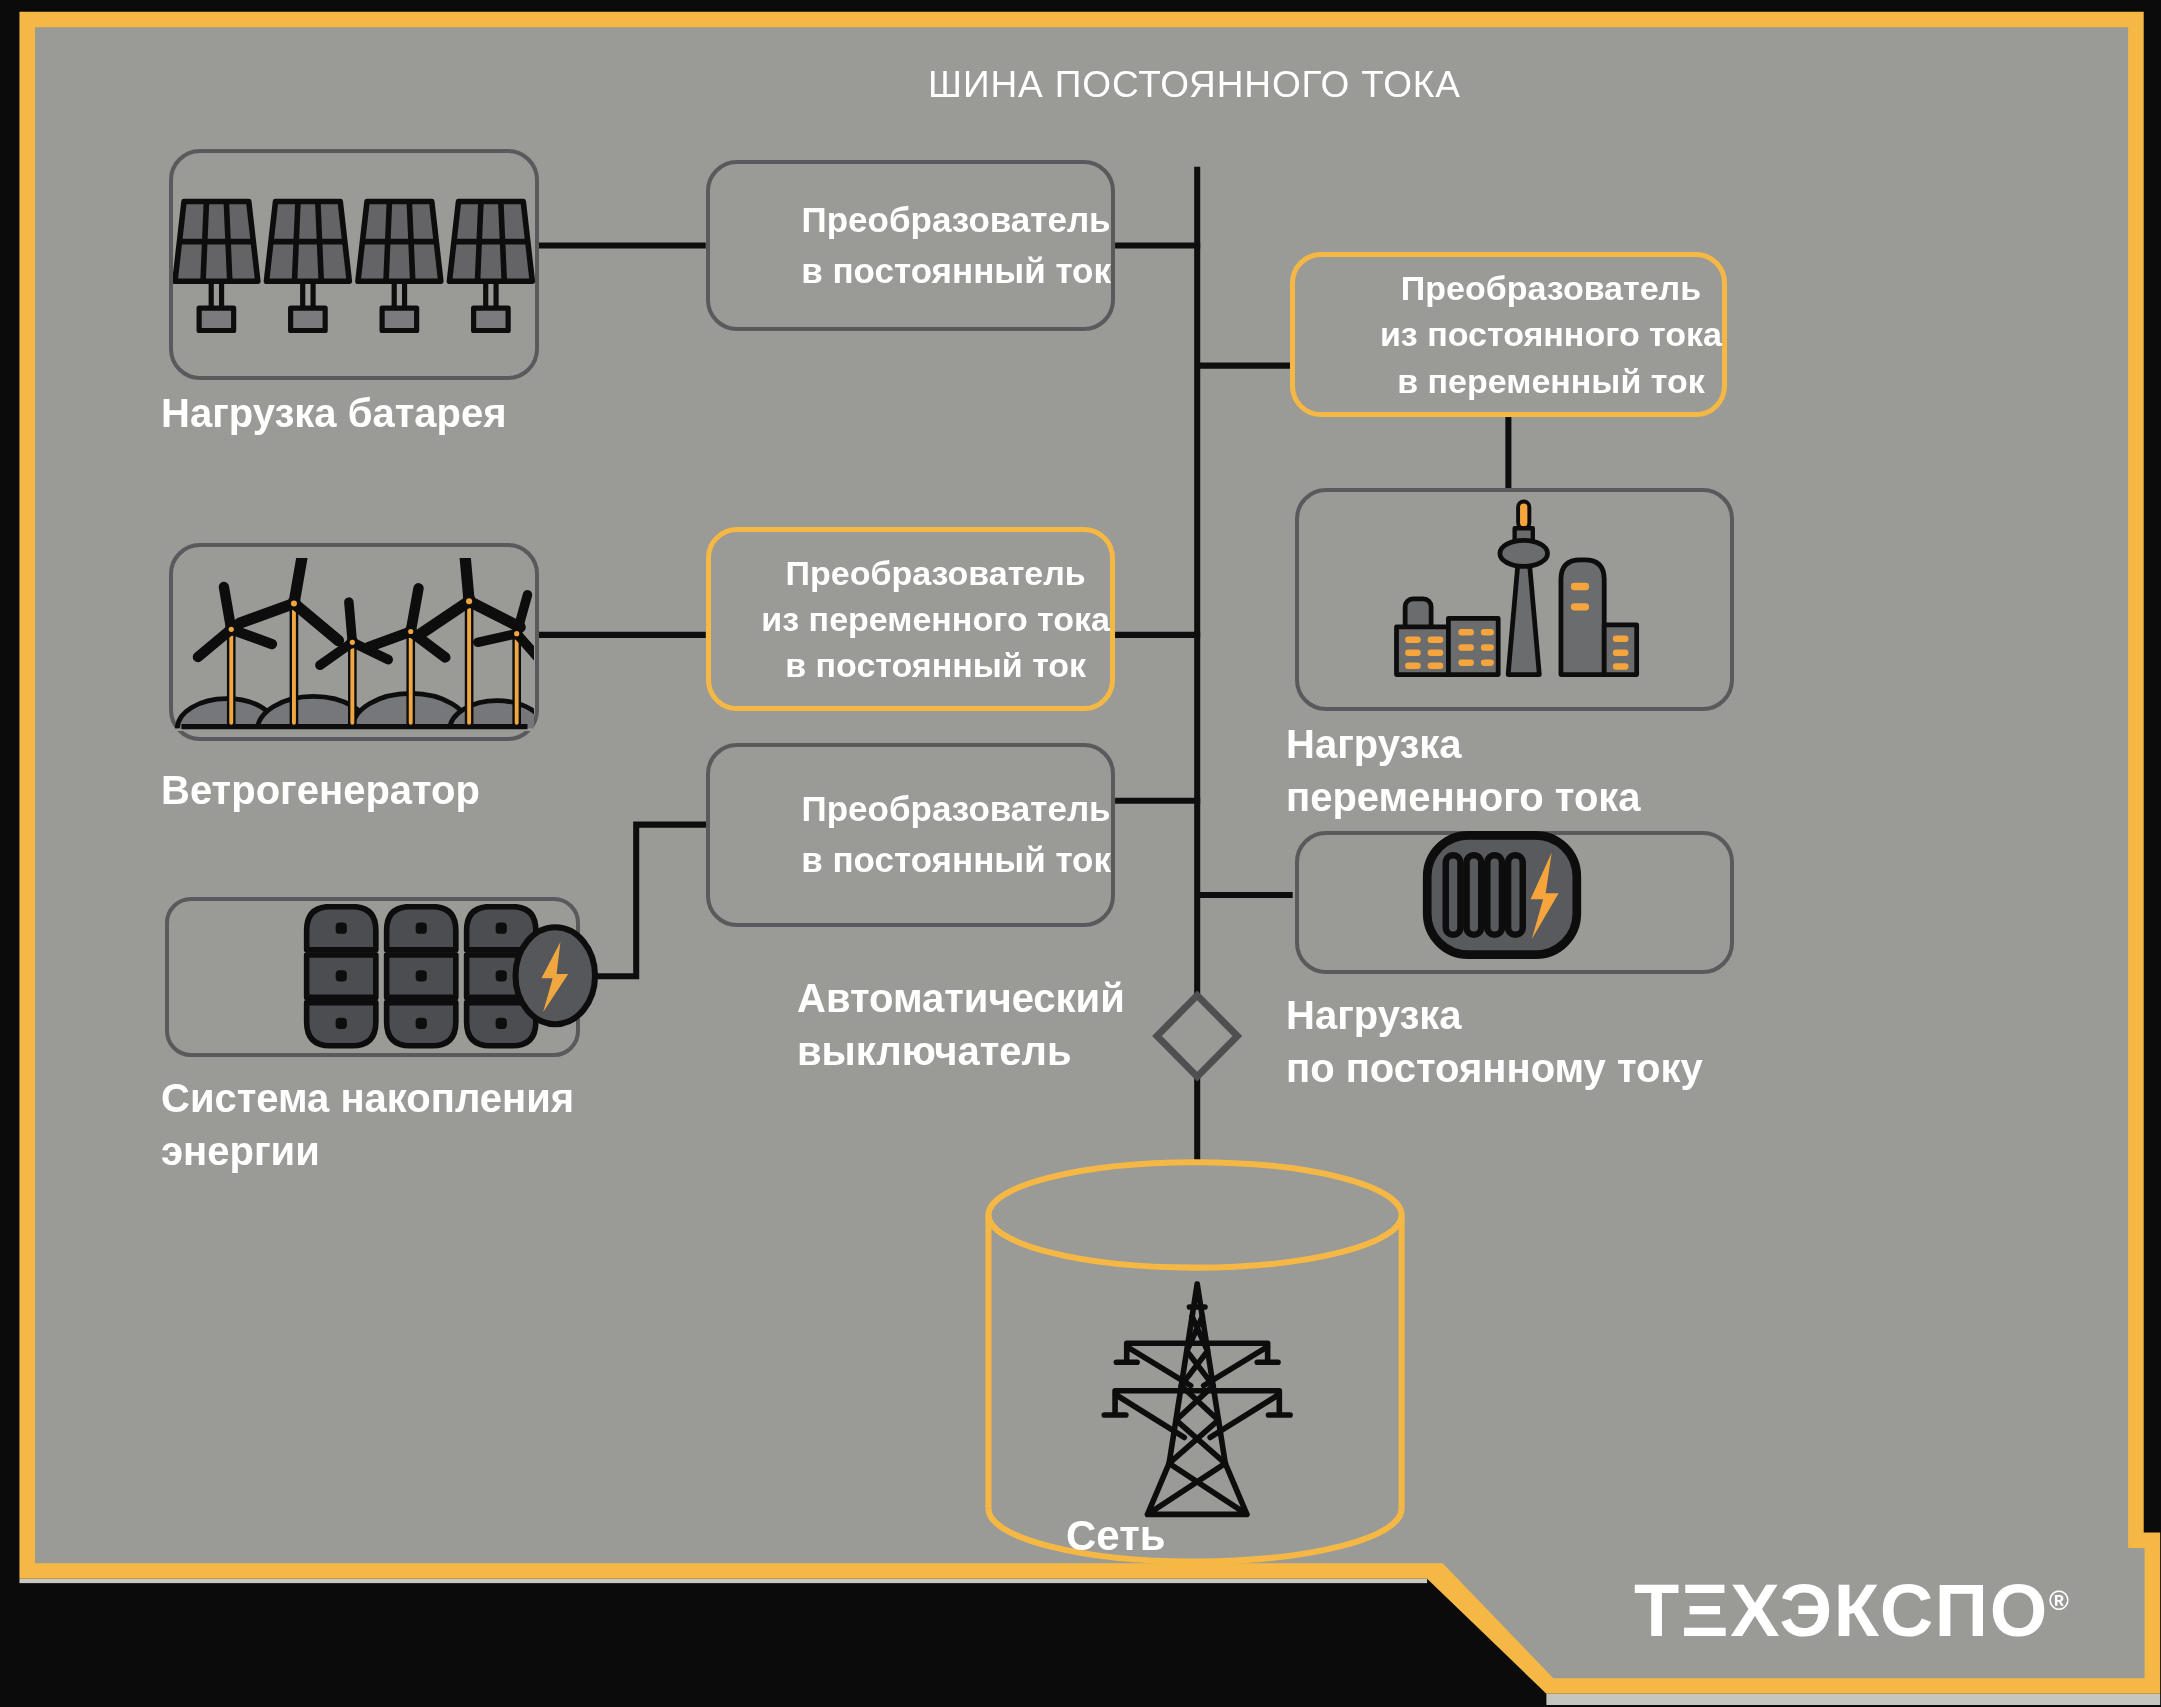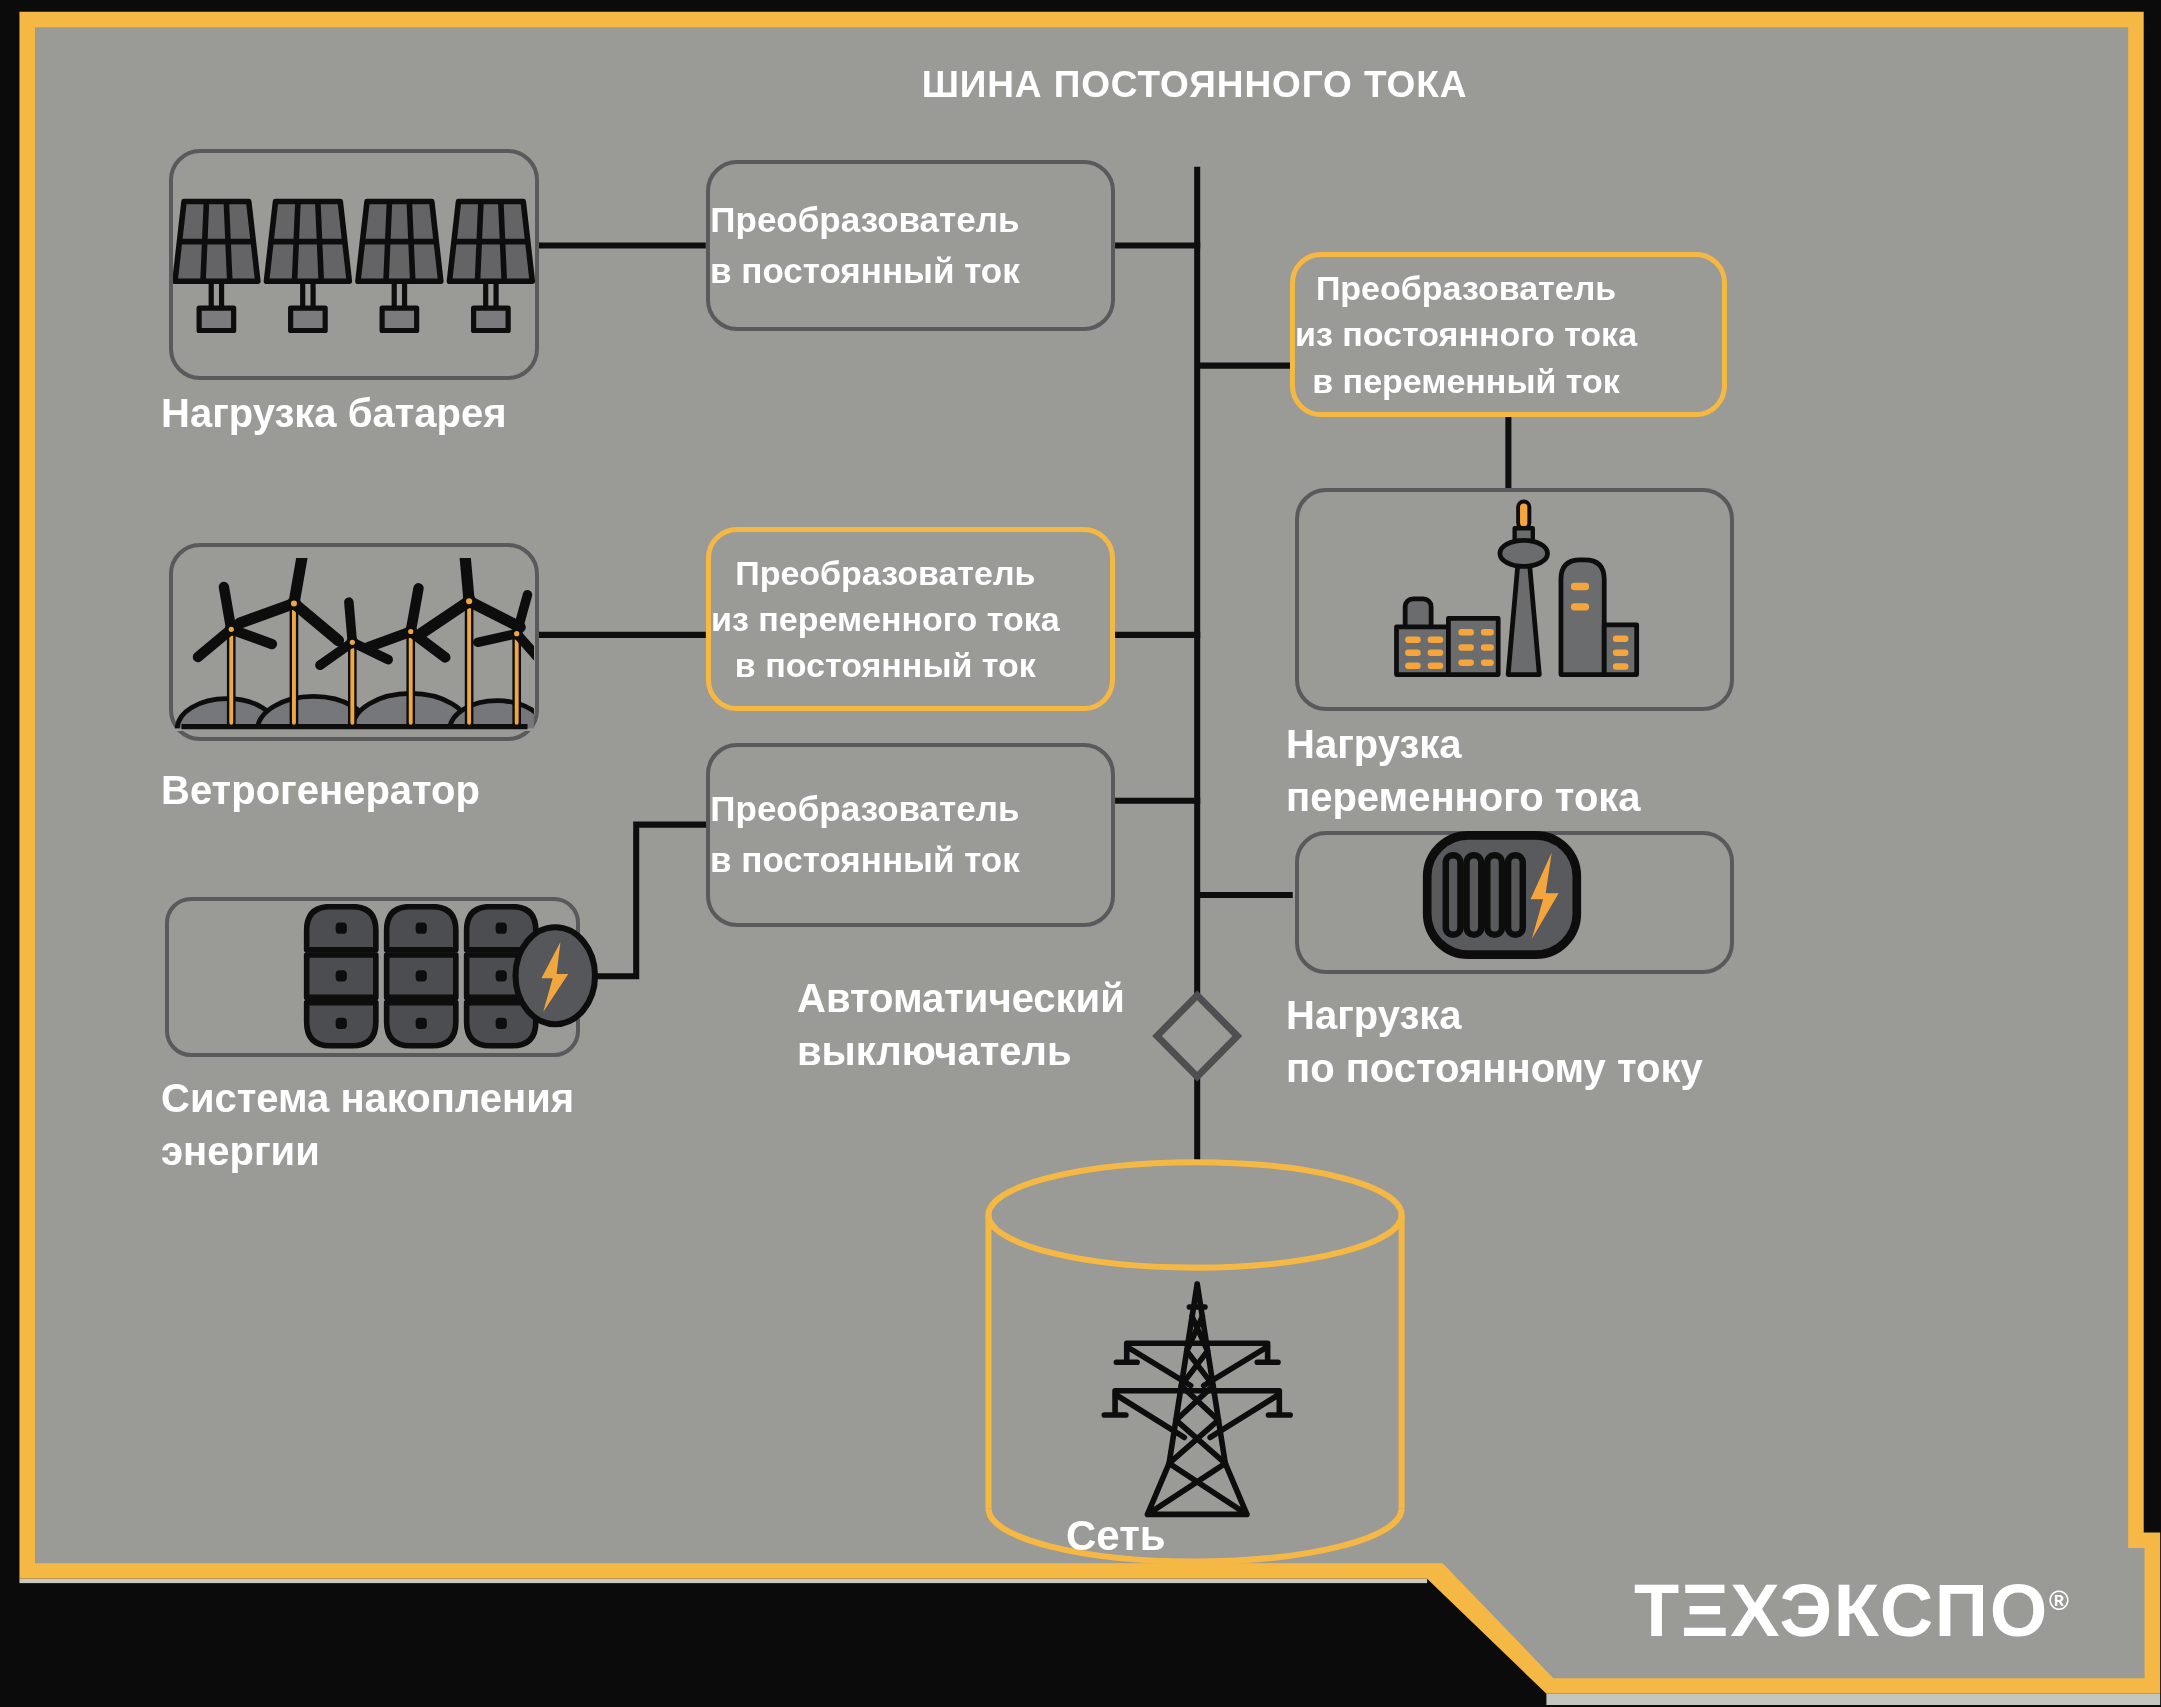--- a/index.html
+++ b/index.html
@@ -2,27 +2,27 @@
 <html style="font-size:7px"><head>
 <meta charset="utf-8">
 <style>
   html,body{margin:0;padding:0;background:#0b0b0b;font-family:"Liberation Sans",sans-serif;}
   #canvas{position:relative;width:2161px;height:1708px;overflow:hidden;}
   .abs{position:absolute;}
   svg{display:block;}
   .box{position:absolute;box-sizing:border-box;border-radius:31px;background:transparent;}
   .box.grayb{border:4.8px solid #5A5A5D;}
   .box.orangeb{border:5.6px solid #F6B844;}
-  .convtext{display:flex;align-items:center;justify-content:flex-start;text-align:center;
+  .convtext{display:flex;align-items:center;justify-content:flex-end;text-align:center;
             color:#FFFFFF;font-weight:bold;white-space:pre-line;}
   .conv2l{font-size:35px;line-height:1.45;}
   .conv3l{font-size:34px;line-height:1.36;}
   .label{position:absolute;color:#FFFFFF;font-weight:bold;font-size:40px;line-height:1.32;
          white-space:pre-line;}
-  .title{position:absolute;color:#FFFFFF;font-weight:bold;font-size:37px;text-align:center;
+  .title{position:absolute;color:#FFFFFF;font-weight:normal;font-size:37px;text-align:center;
          letter-spacing:0.9px;white-space:pre-line;}
   .gridlabel{position:absolute;color:#FFFFFF;font-weight:bold;font-size:42px;}
   .logo{position:absolute;color:#FFFFFF;font-weight:bold;font-size:74px;letter-spacing:1.7px;}
   .reg{font-size:27px;vertical-align:super;letter-spacing:0;}
 </style>
 </head>
 <body>
 
 <div id="canvas">
 

